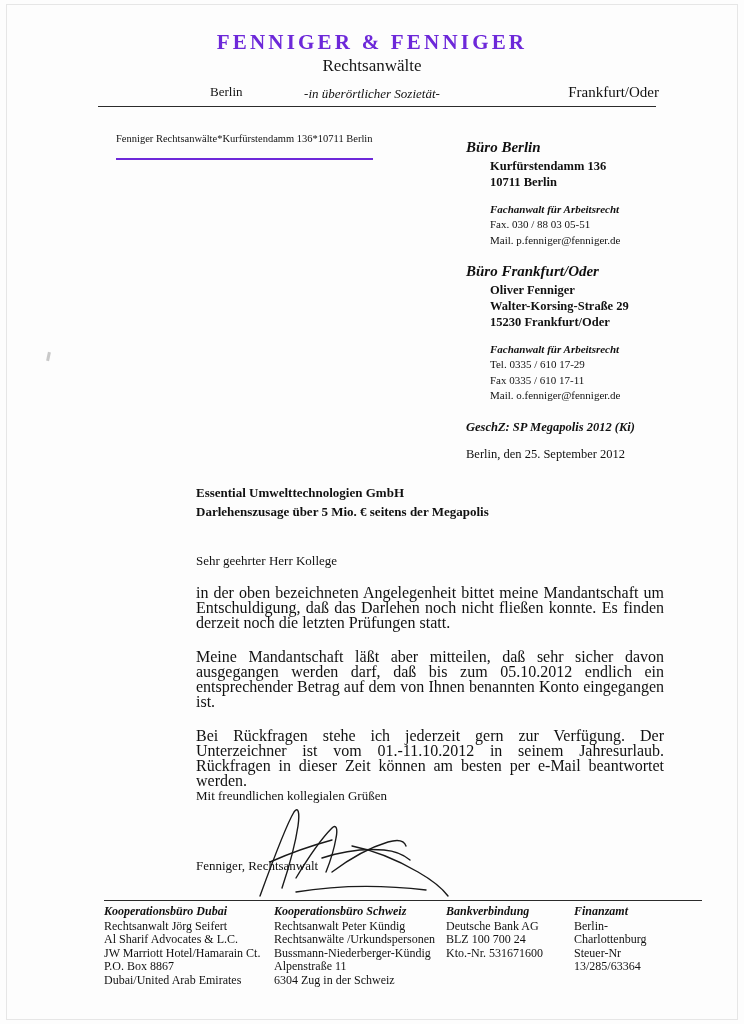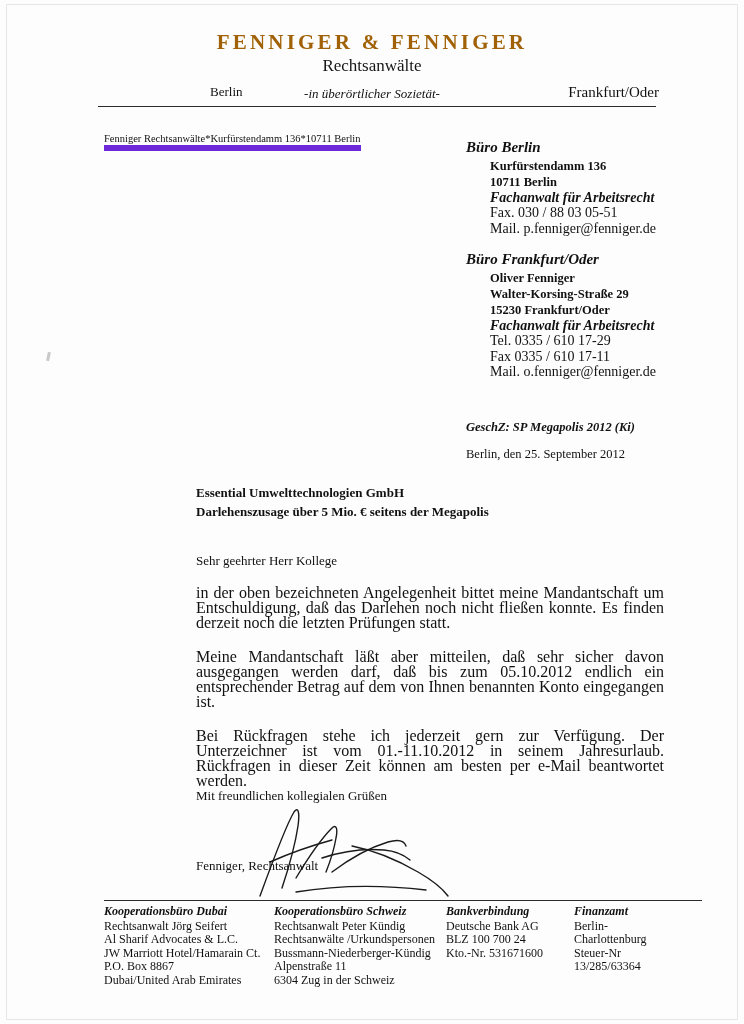--- a/index.html
+++ b/index.html
@@ -32,21 +32,21 @@
     position: absolute;
     left: 0; right: 0;
     top: 30px;
     text-align: center;
   }
   .firm-name {
     font-family: "Liberation Serif", serif;
     font-size: 21px;
     font-weight: bold;
     letter-spacing: 3.2px;
-    color: #a16207;
+    color: #6d28d9;
   }
   .firm-sub {
     font-size: 17px;
     margin-top: 1px;
     color: #161616;
   }
   .lh-row {
     position: relative;
     margin-top: 4px;
     height: 24px;
@@ -72,25 +72,25 @@
     position: absolute;
     left: 98px;
     right: 88px;
     top: 106px;
     border-top: 1.3px solid #2b2b2b;
   }
 
   
   .sender-line {
     position: absolute;
-    left: 104px;
+    left: 116px;
     top: 133px;
     font-size: 10.5px;
-    border-bottom: 6px solid #6d28d9;
-    padding-bottom: 1px;
+    border-bottom: 2px solid #6d28d9;
+    padding-bottom: 14px;
     white-space: nowrap;
   }
 
   
   .right-block {
     position: absolute;
     left: 466px;
     top: 140px;
     width: 250px;
     font-size: 12.5px;
@@ -103,23 +103,23 @@
     margin-bottom: 2px;
   }
   .office-body {
     padding-left: 24px;
     font-weight: bold;
     font-size: 12.5px;
     line-height: 16px;
   }
   .office-contact {
     padding-left: 24px;
-    font-size: 14px;
+    font-size: 11px;
     line-height: 15.5px;
-    margin-top: 0;
+    margin-top: 12px;
   }
   .office-contact .spec {
     font-style: italic;
     font-weight: bold;
   }
   .gap-big { height: 16px; }
 
   .gesch {
     position: absolute;
     left: 466px;

